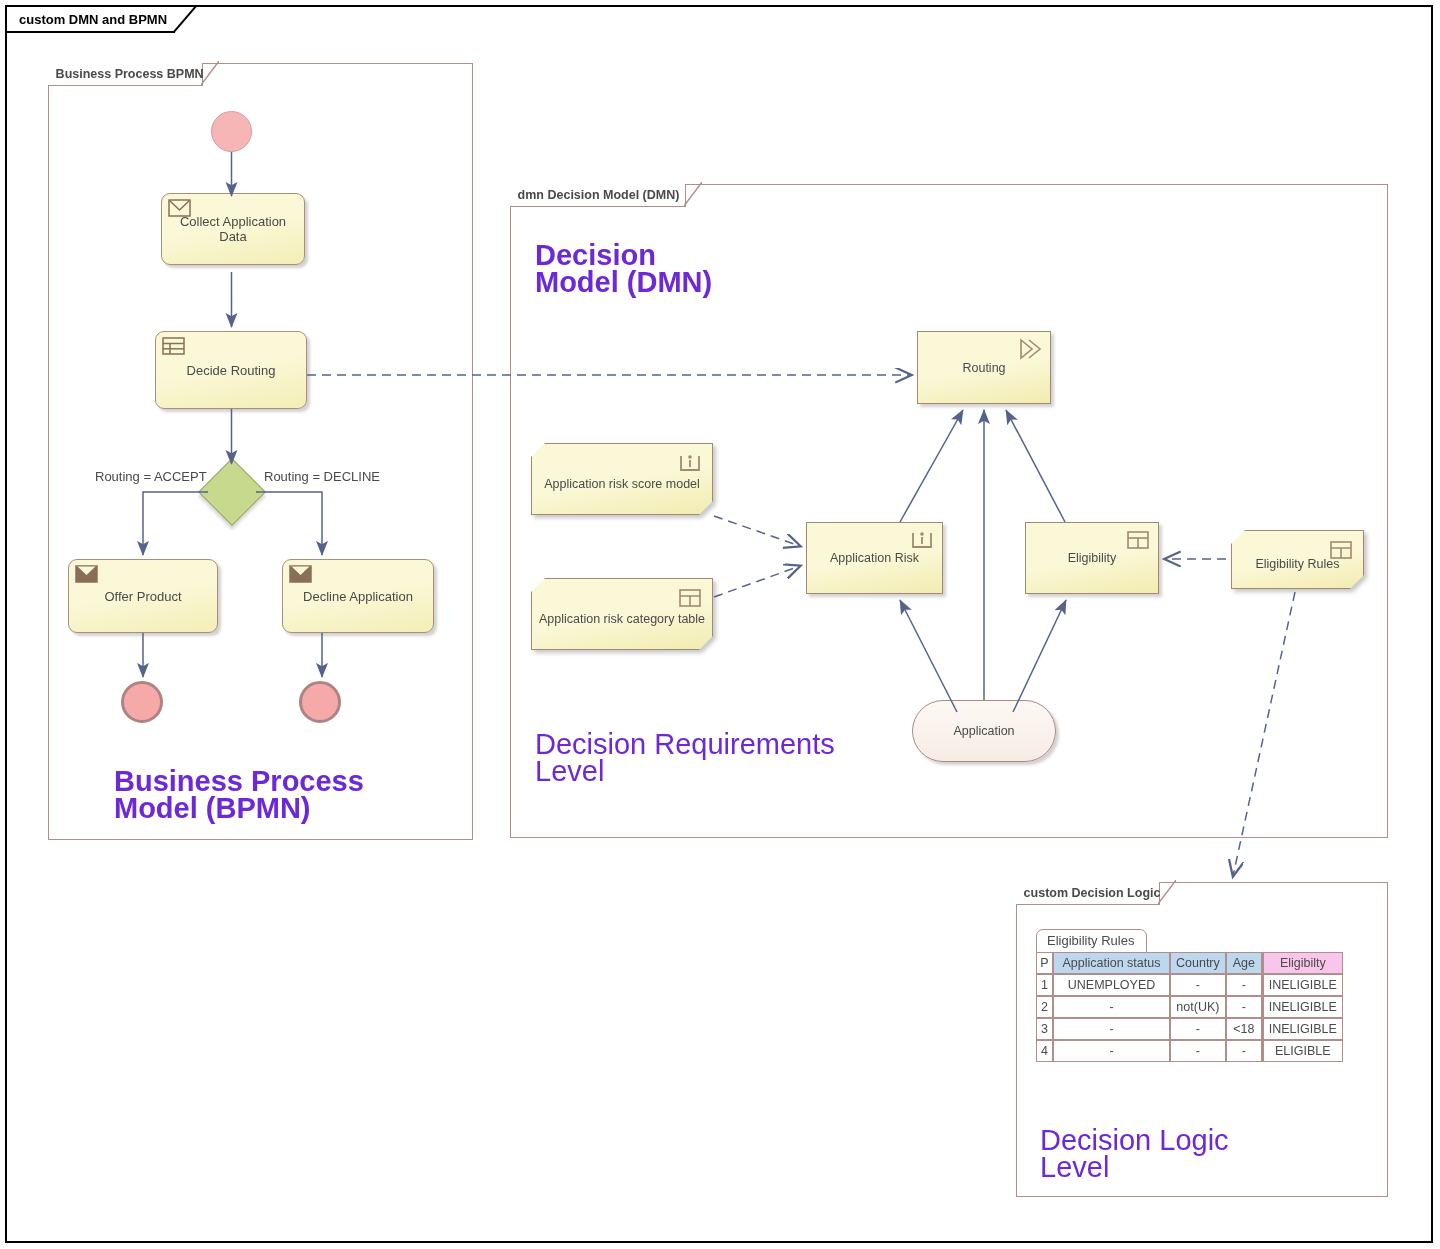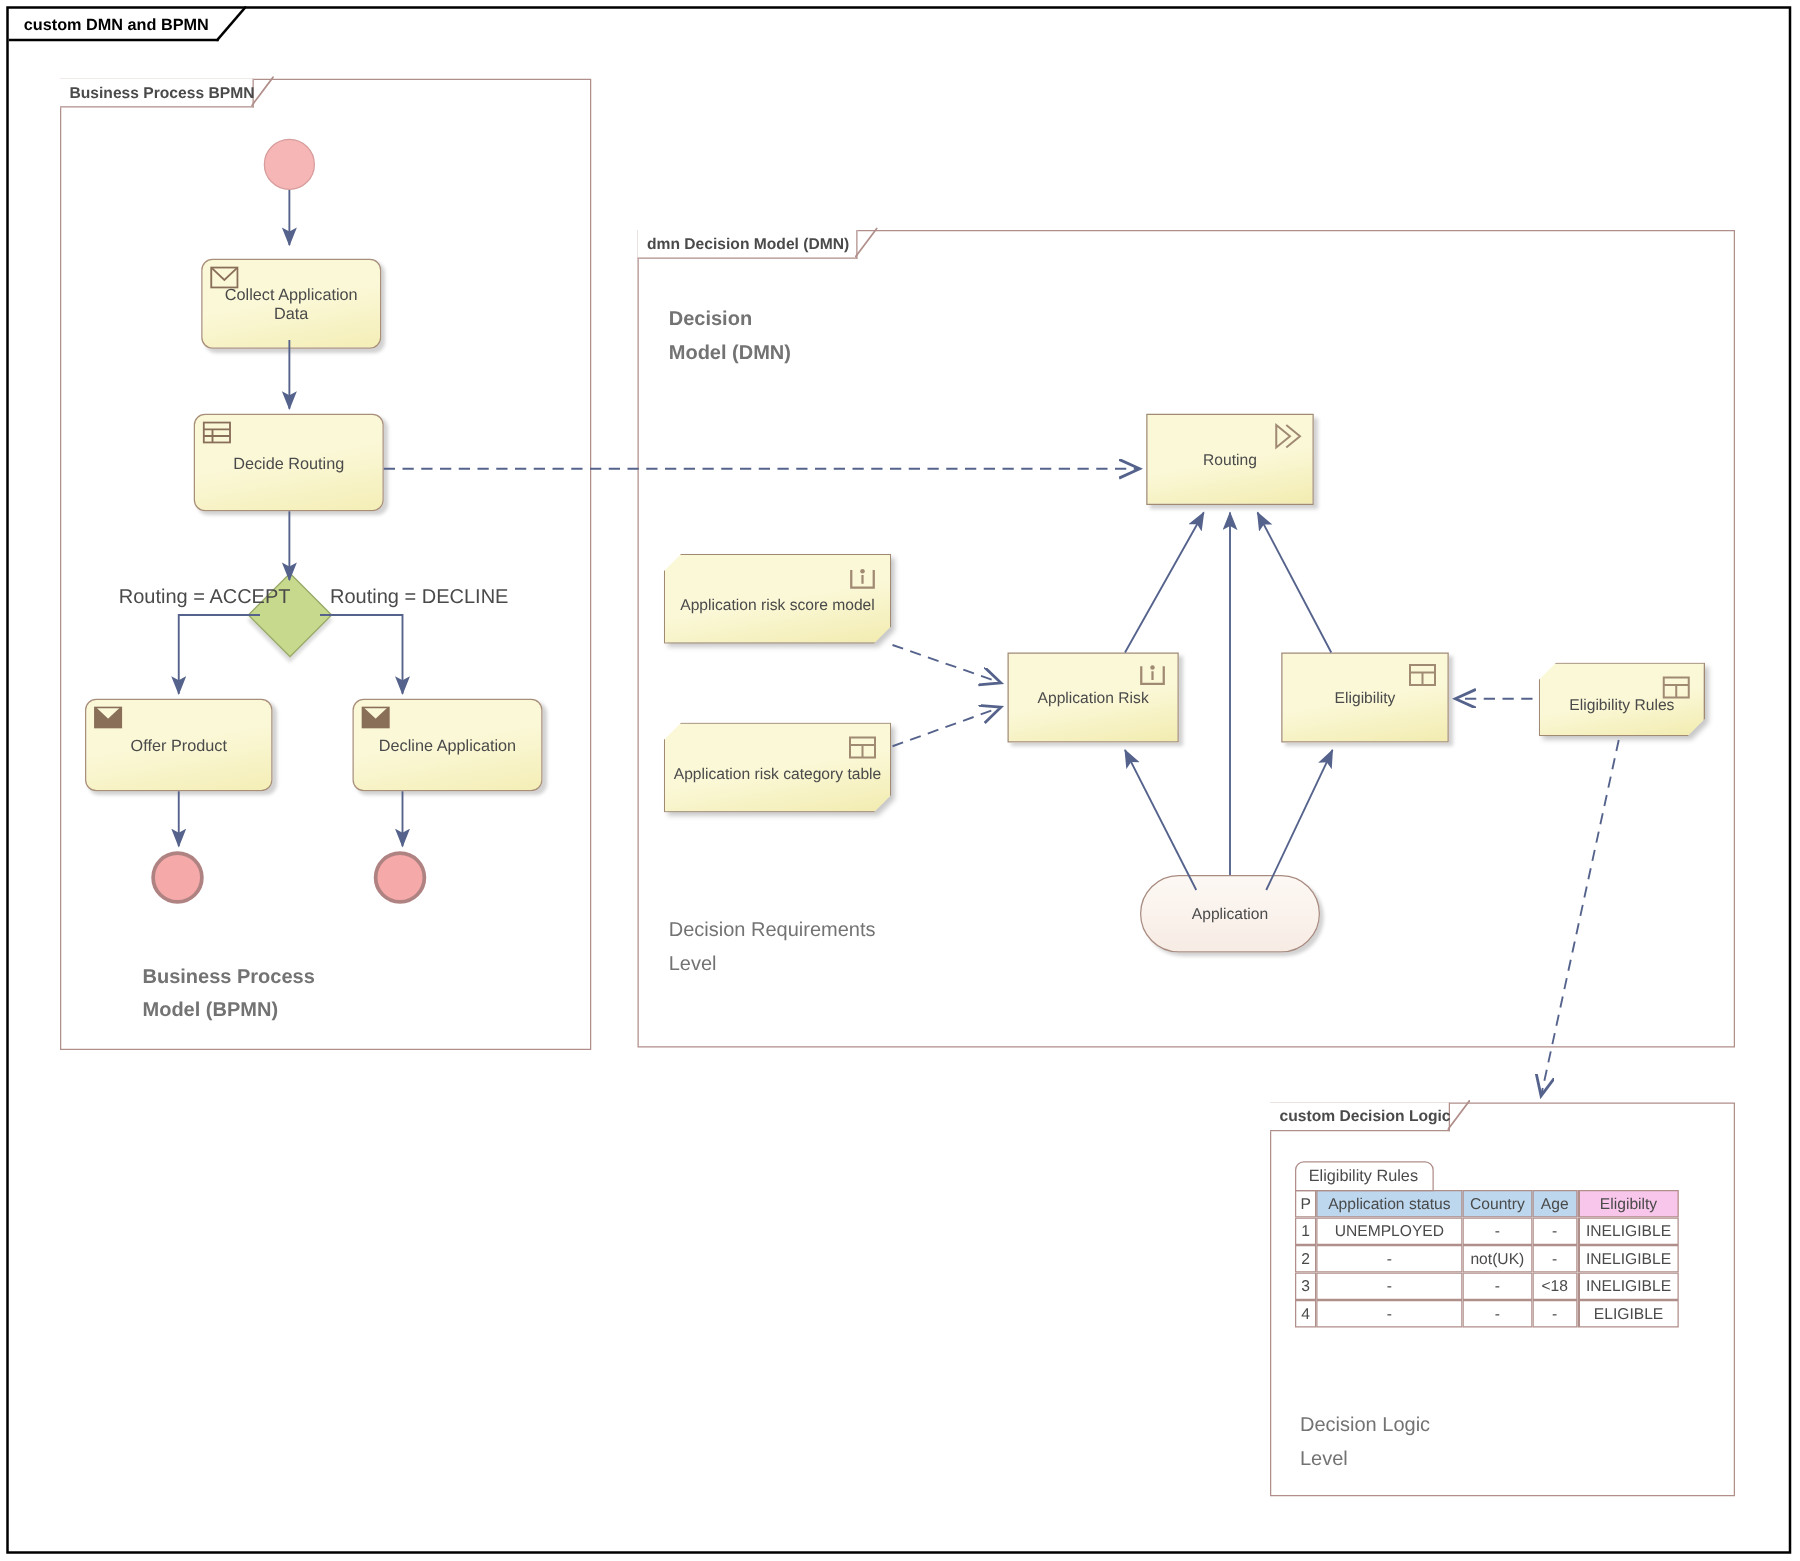--- a/index.html
+++ b/index.html
@@ -20,40 +20,40 @@
   
   .uframe{position:absolute;border:1.4px solid #b08e8a;box-sizing:border-box;background:transparent;}
   .uframe > .utab{position:absolute;left:-1.4px;top:-1.4px;height:23px;
        border:1.4px solid #b08e8a;border-top:none;border-left:none;
        box-sizing:border-box;display:flex;align-items:center;background:#fff;}
   .uframe > .utab .utab-text{font-size:12.5px;font-weight:bold;color:#4a4a4a;
        padding:0 4px 0 8px;white-space:nowrap;}
   .uframe > .utab .utab-corner{position:absolute;right:-17px;top:-1.4px;width:18px;height:24px;}
 
   
-  .big-caption{position:absolute;font-size:16px;line-height:27px;color:#737373;white-space:pre-line;}
+  .big-caption{position:absolute;font-size:29px;line-height:27px;color:#6d28d9;white-space:pre-line;}
   .big-caption.bold{font-weight:bold;}
 
   
   .bpmn-task{position:absolute;background:linear-gradient(170deg,#fbf8d8 0%,#fbf8d8 45%,#f4eeb6 100%);
        border:1.4px solid #a88f7a;border-radius:9px;box-sizing:border-box;
        box-shadow:3px 3px 3px rgba(0,0,0,.18);
        display:flex;align-items:center;justify-content:center;text-align:center;
        font-size:13px;color:#4a4a4a;padding:0 10px;}
   .bpmn-task .task-icon{position:absolute;left:6px;top:5px;width:23px;height:18px;}
 
   .ev{position:absolute;border-radius:50%;box-sizing:border-box;}
   .ev-start{background:#f6b6b6;border:1.4px solid #d79c9c;}
   .ev-end{background:#f6a9a9;border:3.5px solid #b08383;}
 
   .gateway{position:absolute;width:48px;height:48px;background:#c6d98c;
        border:1.4px solid #97a86a;transform:rotate(45deg);box-sizing:border-box;
        box-shadow:3px 3px 3px rgba(0,0,0,.15);}
 
-  .edge-label{position:absolute;font-size:16px;color:#4a4a4a;white-space:nowrap;}
+  .edge-label{position:absolute;font-size:13px;color:#4a4a4a;white-space:nowrap;}
 
   
   .dmn-decision{position:absolute;background:linear-gradient(170deg,#fbf8d8 0%,#fbf8d8 50%,#f2ecb0 100%);
        border:1.4px solid #a08a72;box-sizing:border-box;
        box-shadow:3px 3px 3px rgba(0,0,0,.18);
        display:flex;align-items:center;justify-content:center;
        font-size:12.5px;color:#4a4a4a;text-align:center;}
   .dmn-decision .d-icon{position:absolute;right:7px;top:6px;width:26px;height:22px;}
 
   .dmn-bkm{position:absolute;background:linear-gradient(170deg,#fbf8d8 0%,#fbf8d8 50%,#f2ecb0 100%);
@@ -103,21 +103,21 @@
   <div class="utab" style="width:155px;">
     <span class="utab-text">Business Process BPMN</span>
     <svg class="utab-corner" viewBox="0 0 18 24">
       <path d="M0,24 L18,0" stroke="#b08e8a" stroke-width="1.4" fill="none"></path>
     </svg>
   </div>
 </div>
 
 <div class="ev ev-start" style="left:211px;top:111px;width:41px;height:41px;"></div>
 
-<div class="bpmn-task" style="left:161px;top:207px;width:144px;height:72px;">
+<div class="bpmn-task" style="left:161px;top:193px;width:144px;height:72px;">
   <svg class="task-icon" viewBox="0 0 23 18">
     <rect x="1" y="1" width="21" height="16" fill="none" stroke="#8a6f58" stroke-width="1.5"></rect>
     <path d="M1.5,1.5 L11.5,11 L21.5,1.5" fill="none" stroke="#8a6f58" stroke-width="1.5"></path>
   </svg>
   <span style="white-space:pre-line">Collect Application
 Data</span>
 </div>
 
 <div class="bpmn-task" style="left:155px;top:331px;width:152px;height:78px;">
   <svg class="task-icon" viewBox="0 0 23 18">

